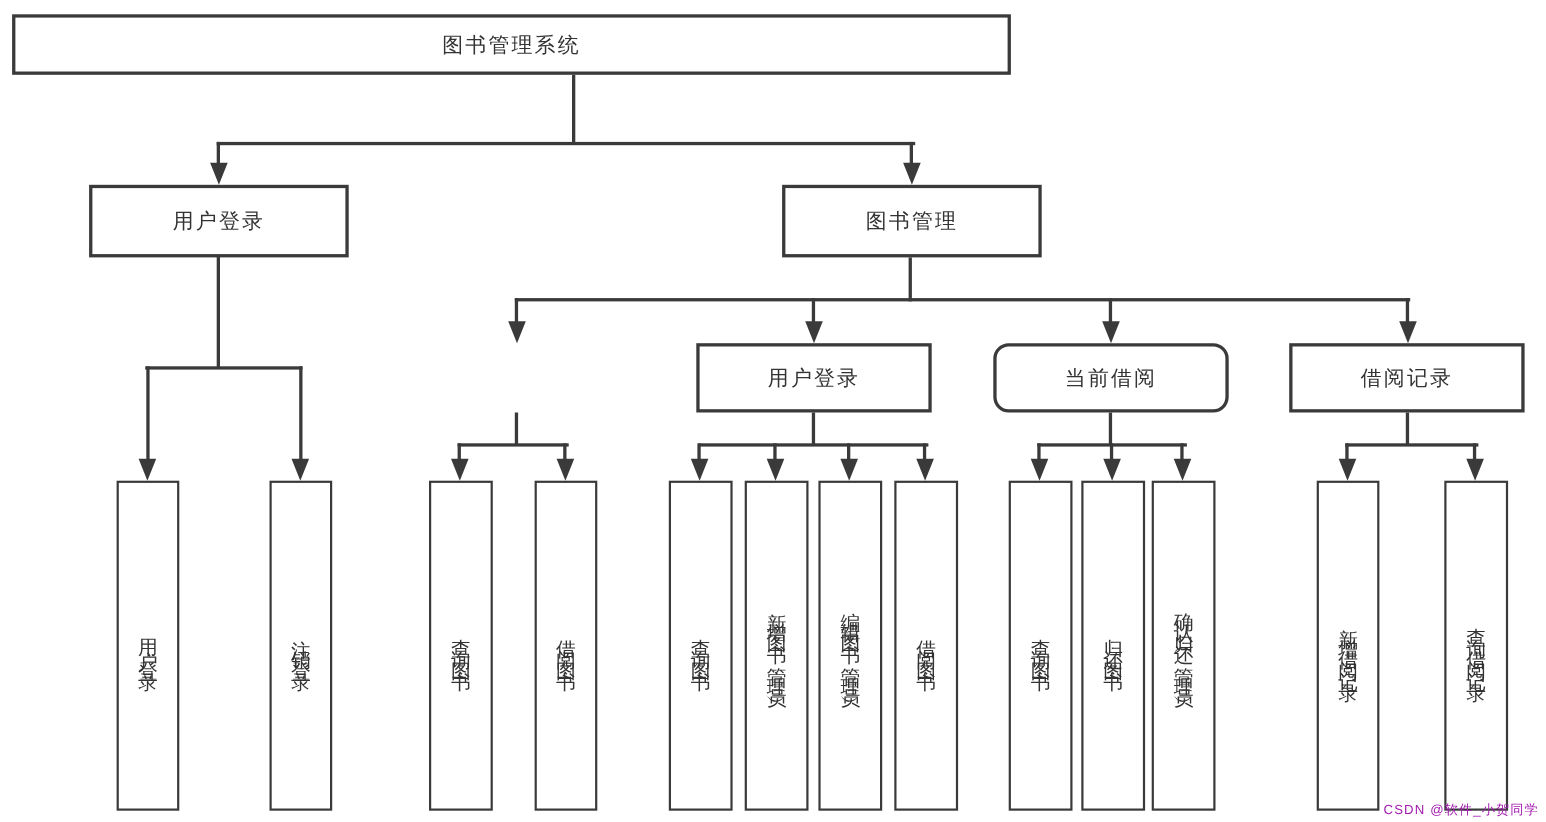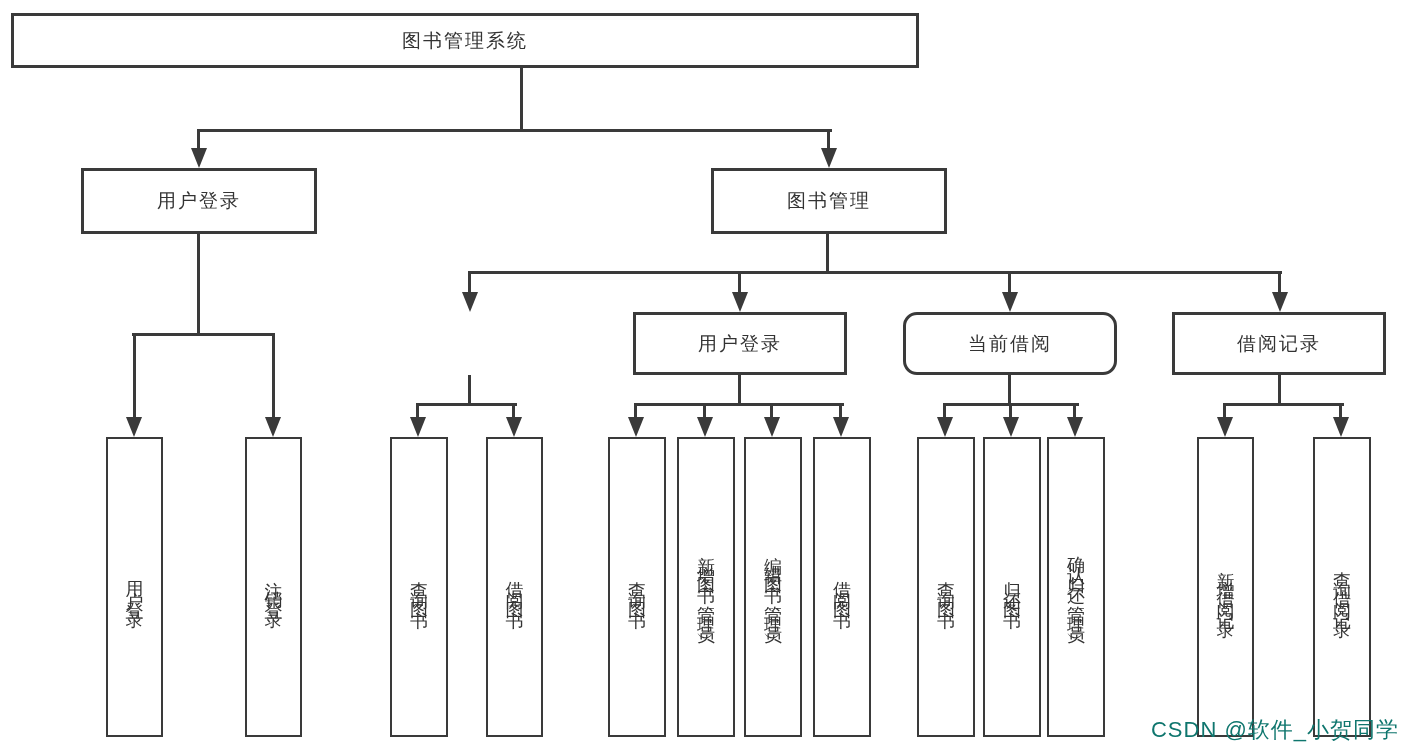--- a/index.html
+++ b/index.html
@@ -15,22 +15,22 @@
              font-size:18px;letter-spacing:10px;color:#333;}
 
   
   .hline,.vline{position:absolute;background:#3a3a3a;}
   .hline{height:3px;}
   .vline{width:3px;}
   .arrow{position:absolute;width:0;height:0;
          border-left:8px solid transparent;border-right:8px solid transparent;
          border-top:20px solid #3a3a3a;}
 
-  .watermark{position:absolute;right:6px;bottom:2px;font-size:22px;
-             color:#0f766e;letter-spacing:1px;white-space:nowrap;}
+  .watermark{position:absolute;right:6px;bottom:2px;font-size:12px;
+             color:#a21caf;letter-spacing:1px;white-space:nowrap;}
 </style>
 </head>
 <body>
 
 <div class="stage">
 
   <div class="box" style="left:11px;top:13px;width:908px;height:55px;">图书管理系统</div>
 
   <div class="box" style="left:81px;top:168px;width:236px;height:66px;">用户登录</div>
 

